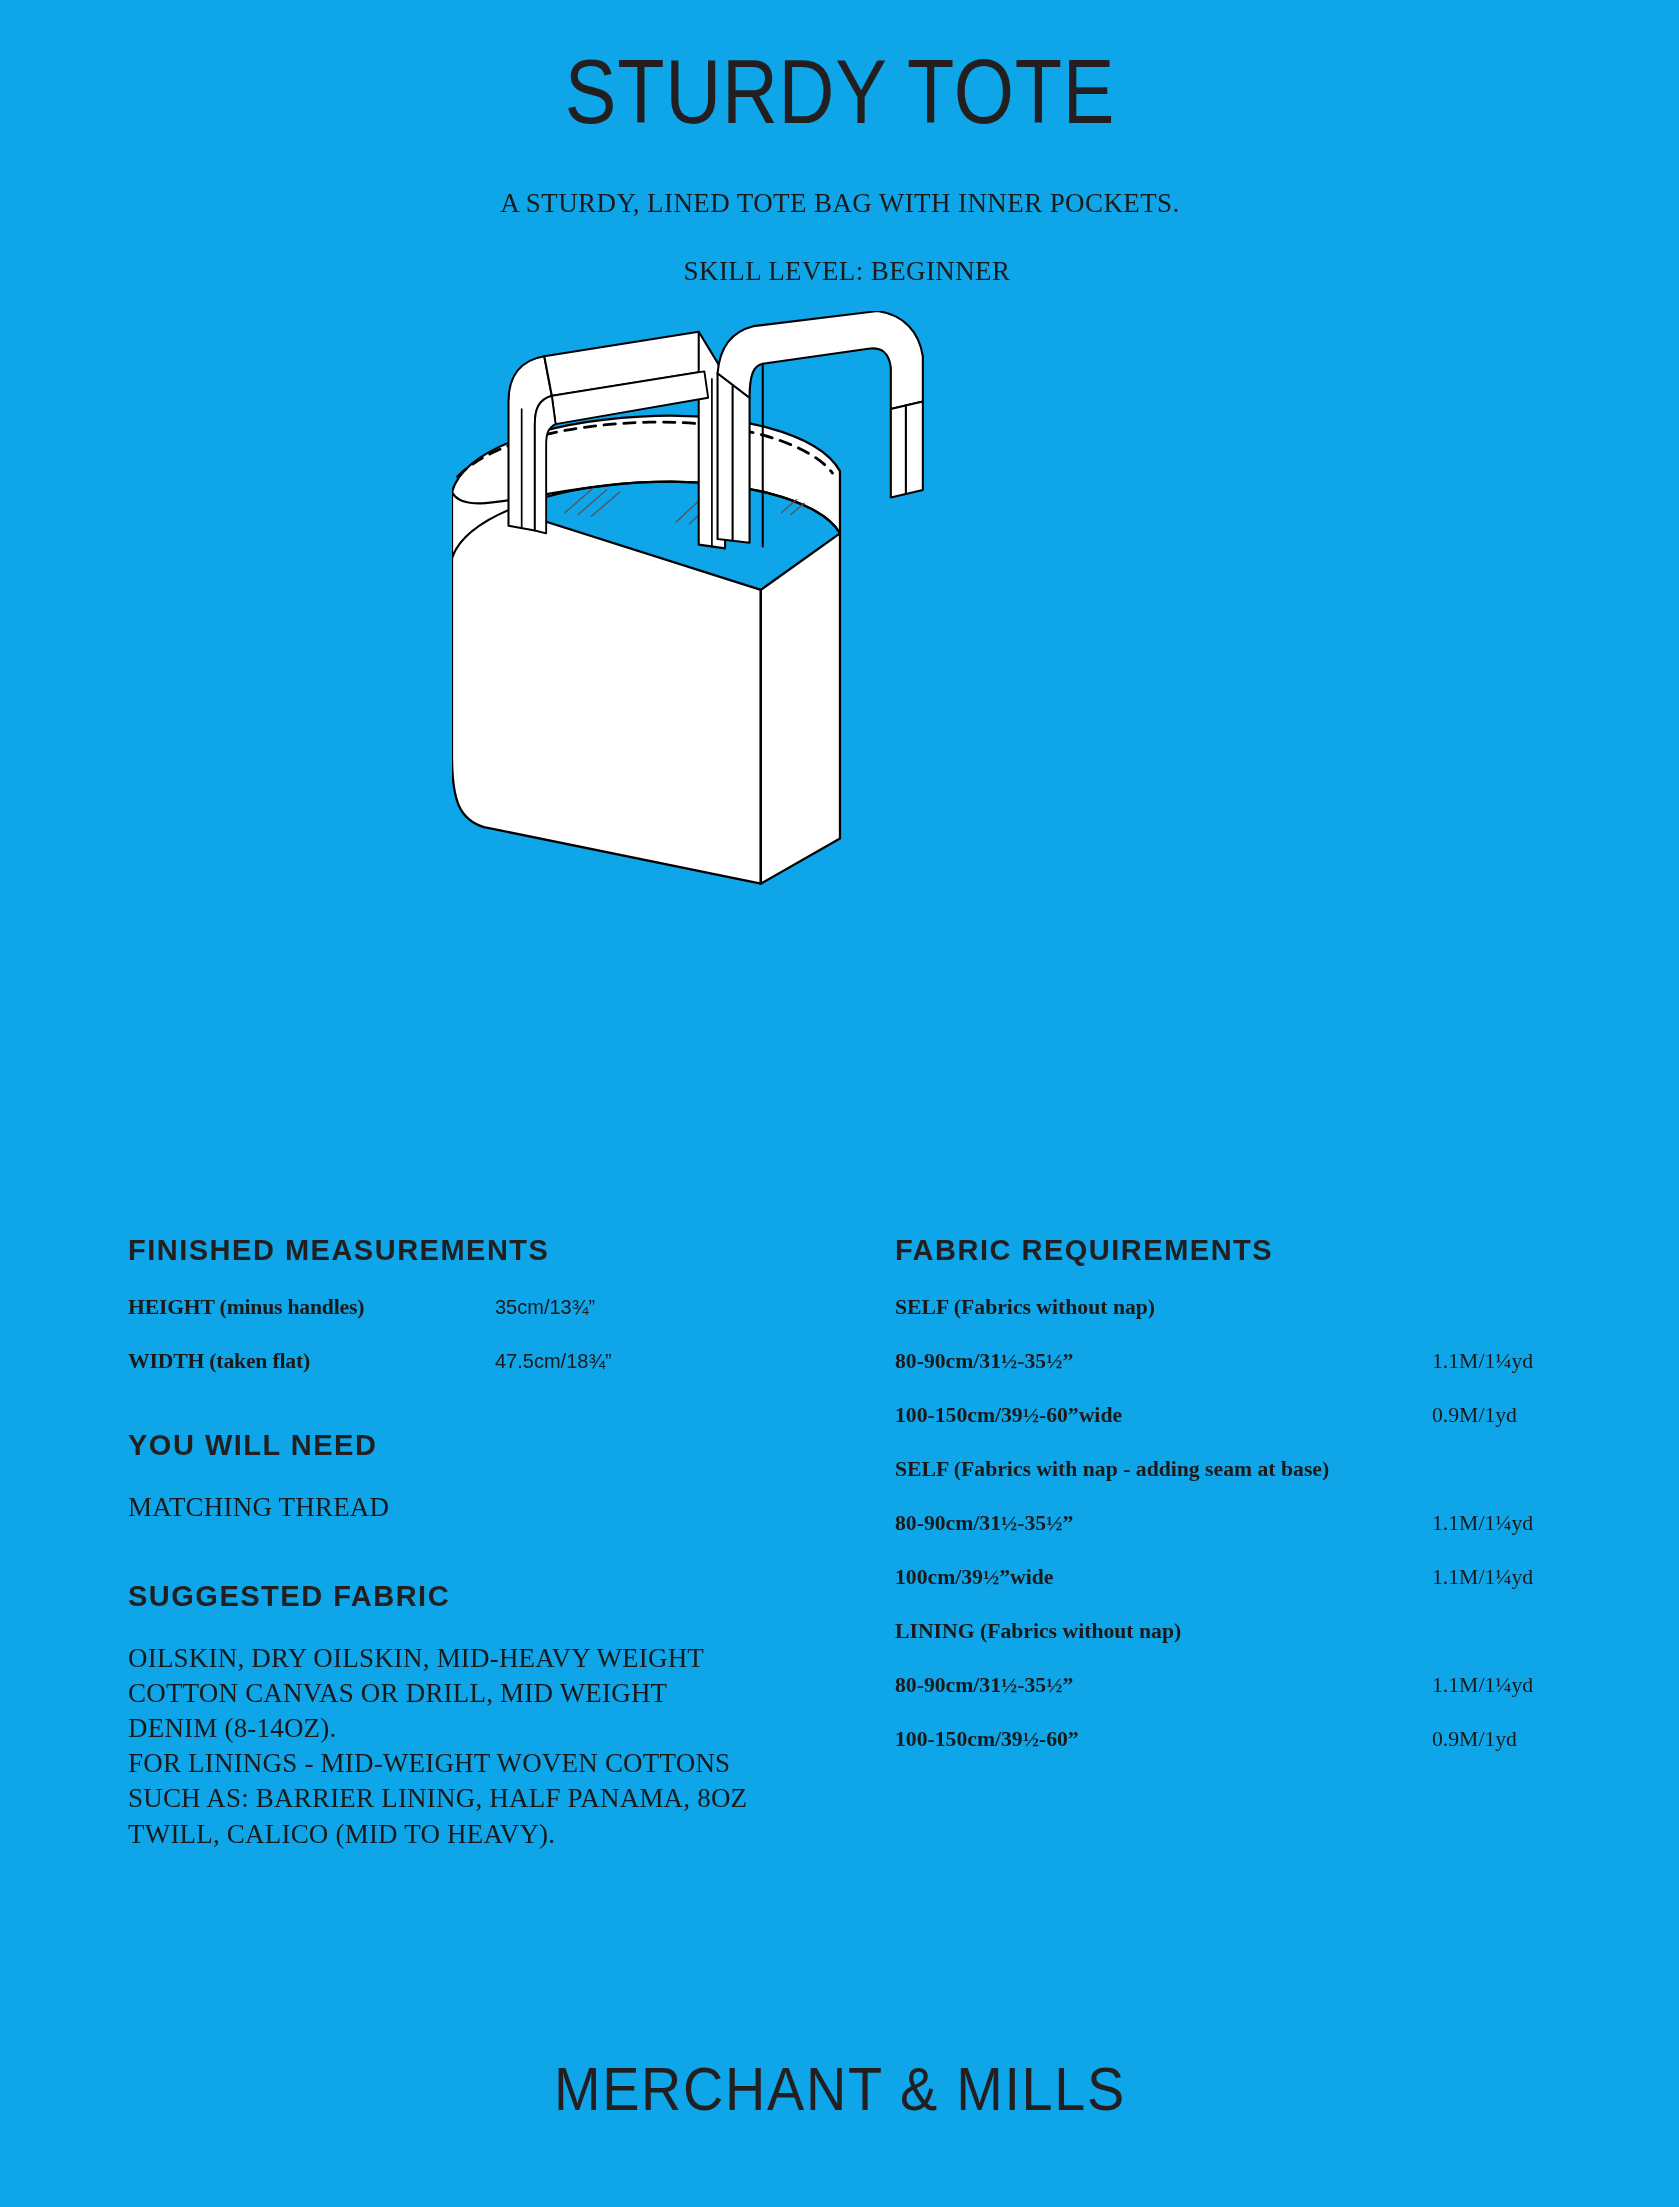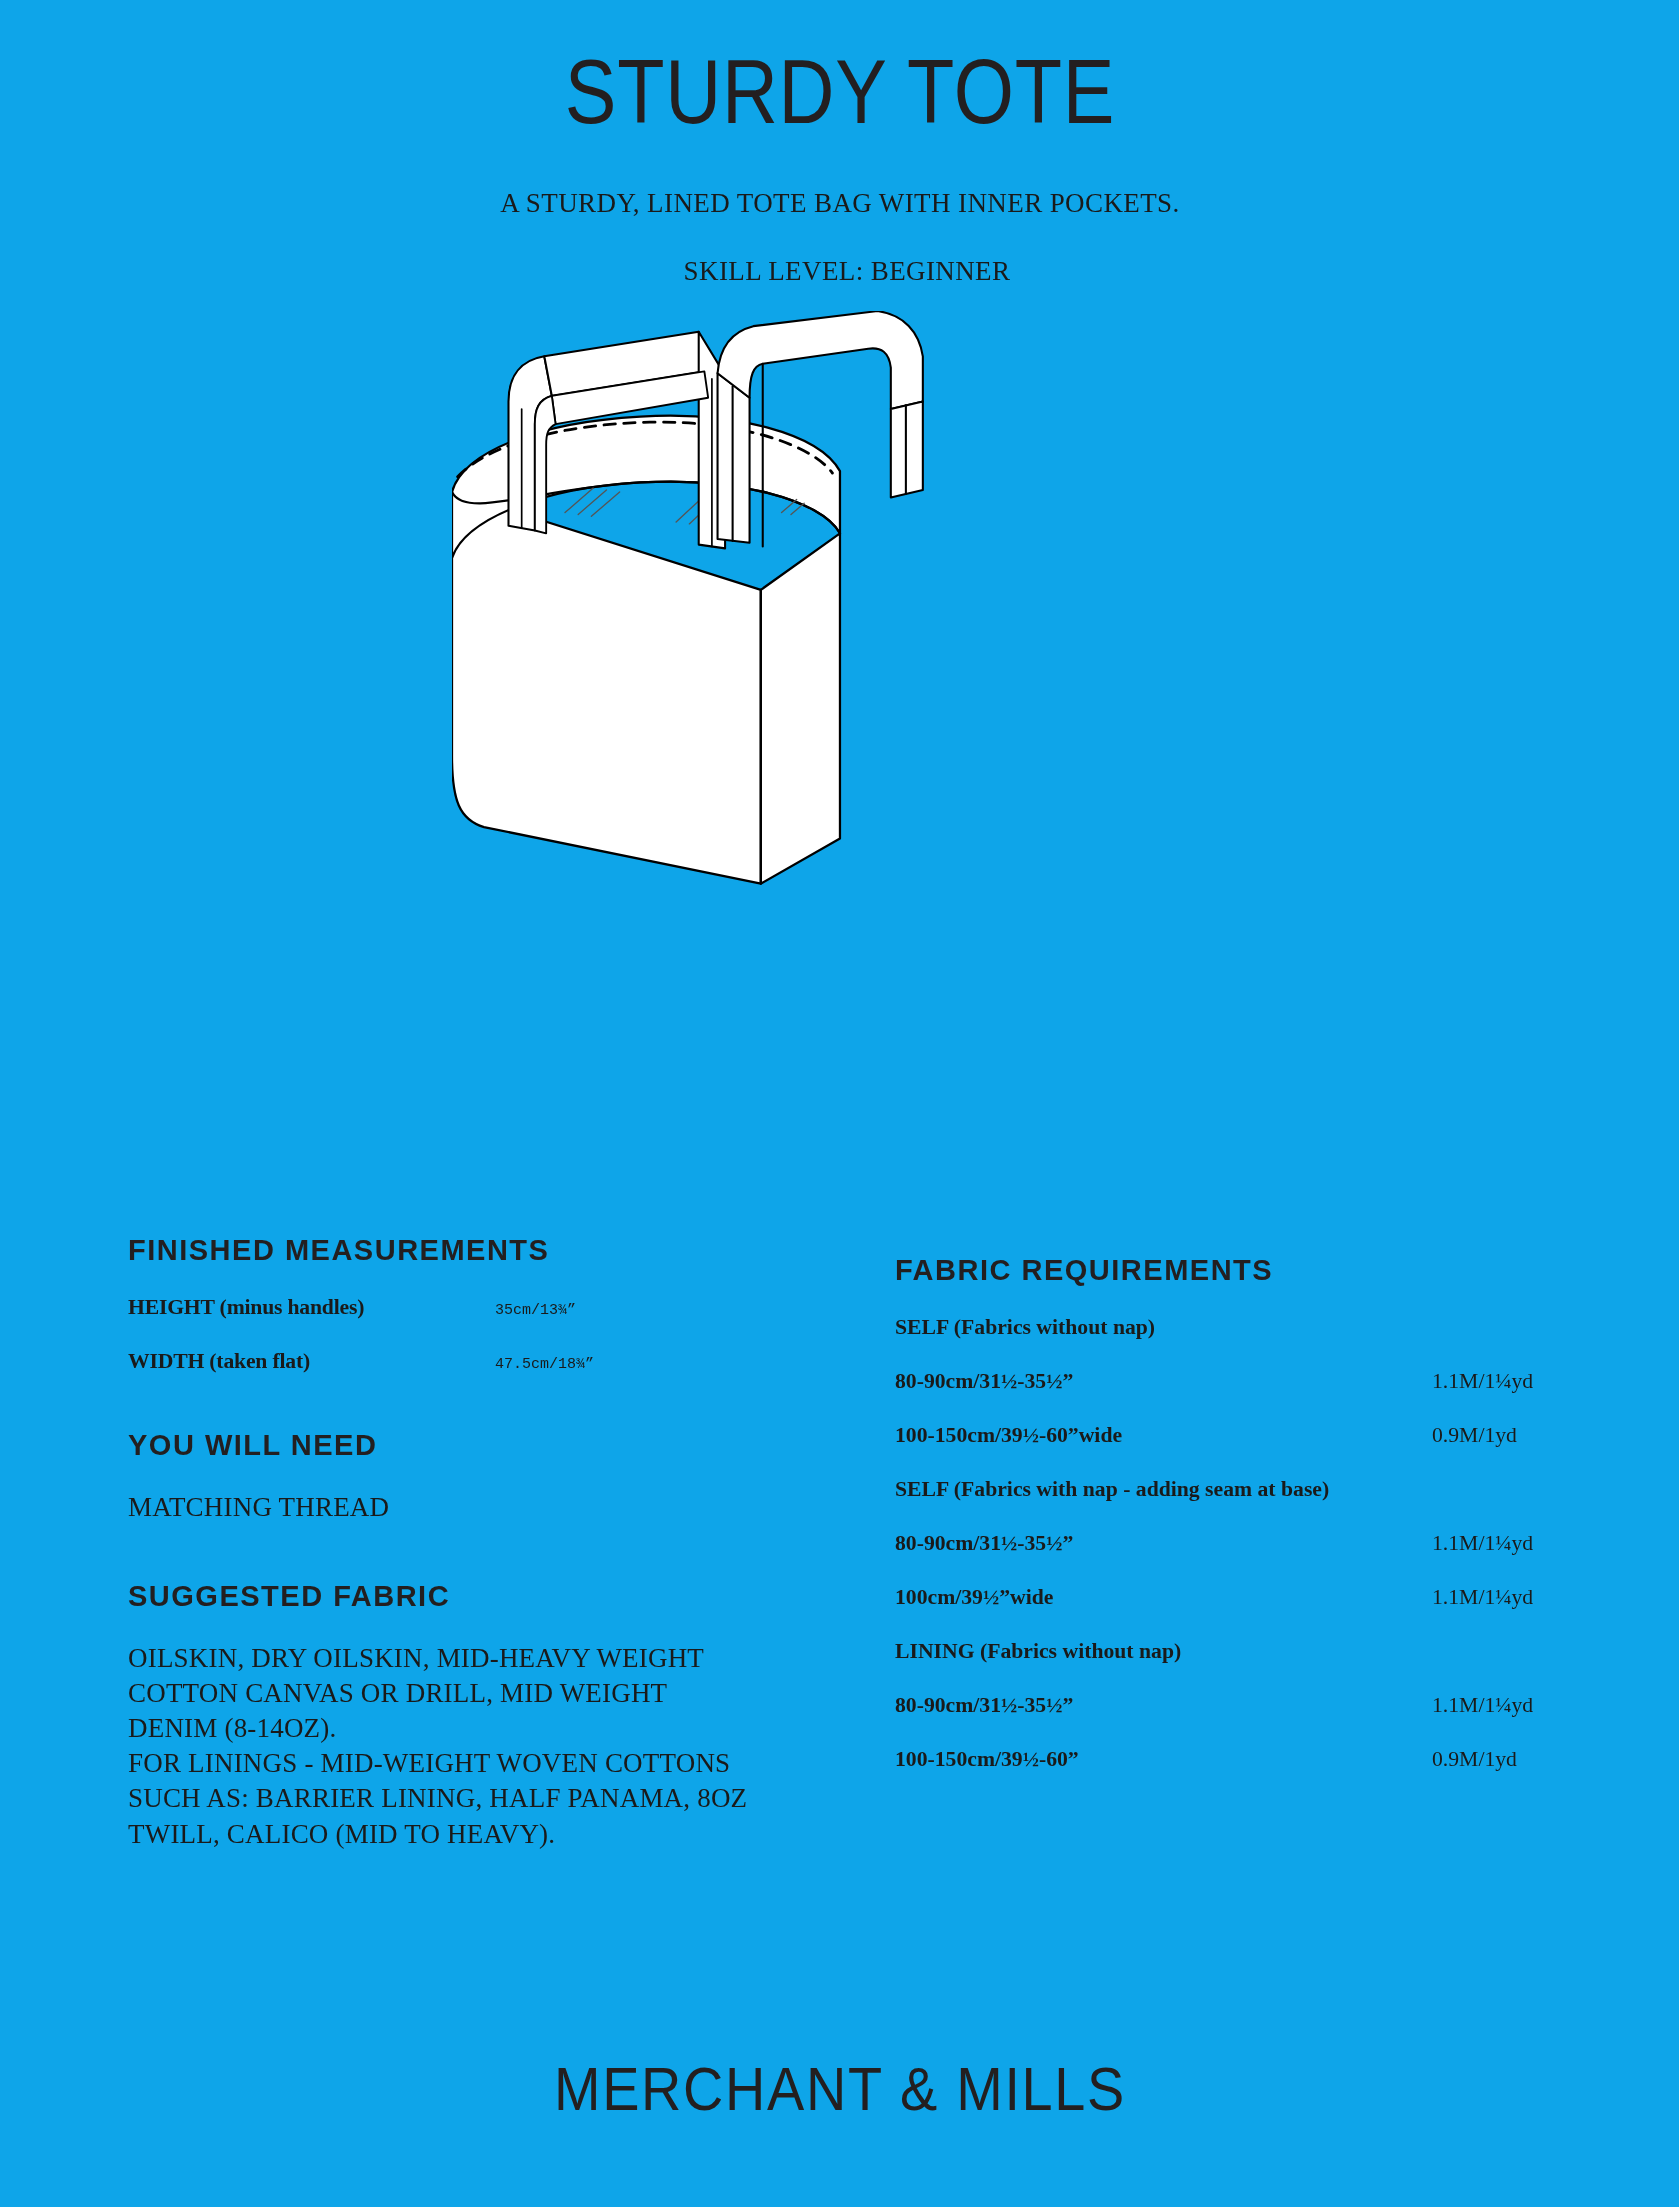--- a/index.html
+++ b/index.html
@@ -71,21 +71,20 @@
     position: absolute;
     top: 1234px;
     left: 128px;
     width: 678px;
   }
   .col-right {
     position: absolute;
     top: 1234px;
     left: 895px;
     width: 659px;
-    margin-top: 20px;
   }
 
   .section-head {
     font-family: "Liberation Sans", sans-serif;
     font-weight: 700;
     font-size: 29px;
     letter-spacing: 1.5px;
     color: #231f20;
     margin: 0 0 28px 0;
   }
@@ -98,23 +97,23 @@
   }
   .spec-label {
     font-family: "Liberation Serif", serif;
     font-weight: 700;
     font-size: 21.7px;
     letter-spacing: -0.2px;
     flex: 0 0 auto;
     width: 367px;
   }
   .spec-value {
-    font-family: Liberation Mono, monospace;
+    font-family: Liberation Sans, sans-serif;
     font-weight: 400;
-    font-size: 15px;
+    font-size: 20px;
     text-align: center;
   }
 
   .body-line {
     font-family: "Liberation Serif", serif;
     font-size: 27px;
     line-height: 1.30;
     letter-spacing: 0.2px;
   }
   .body-block {

